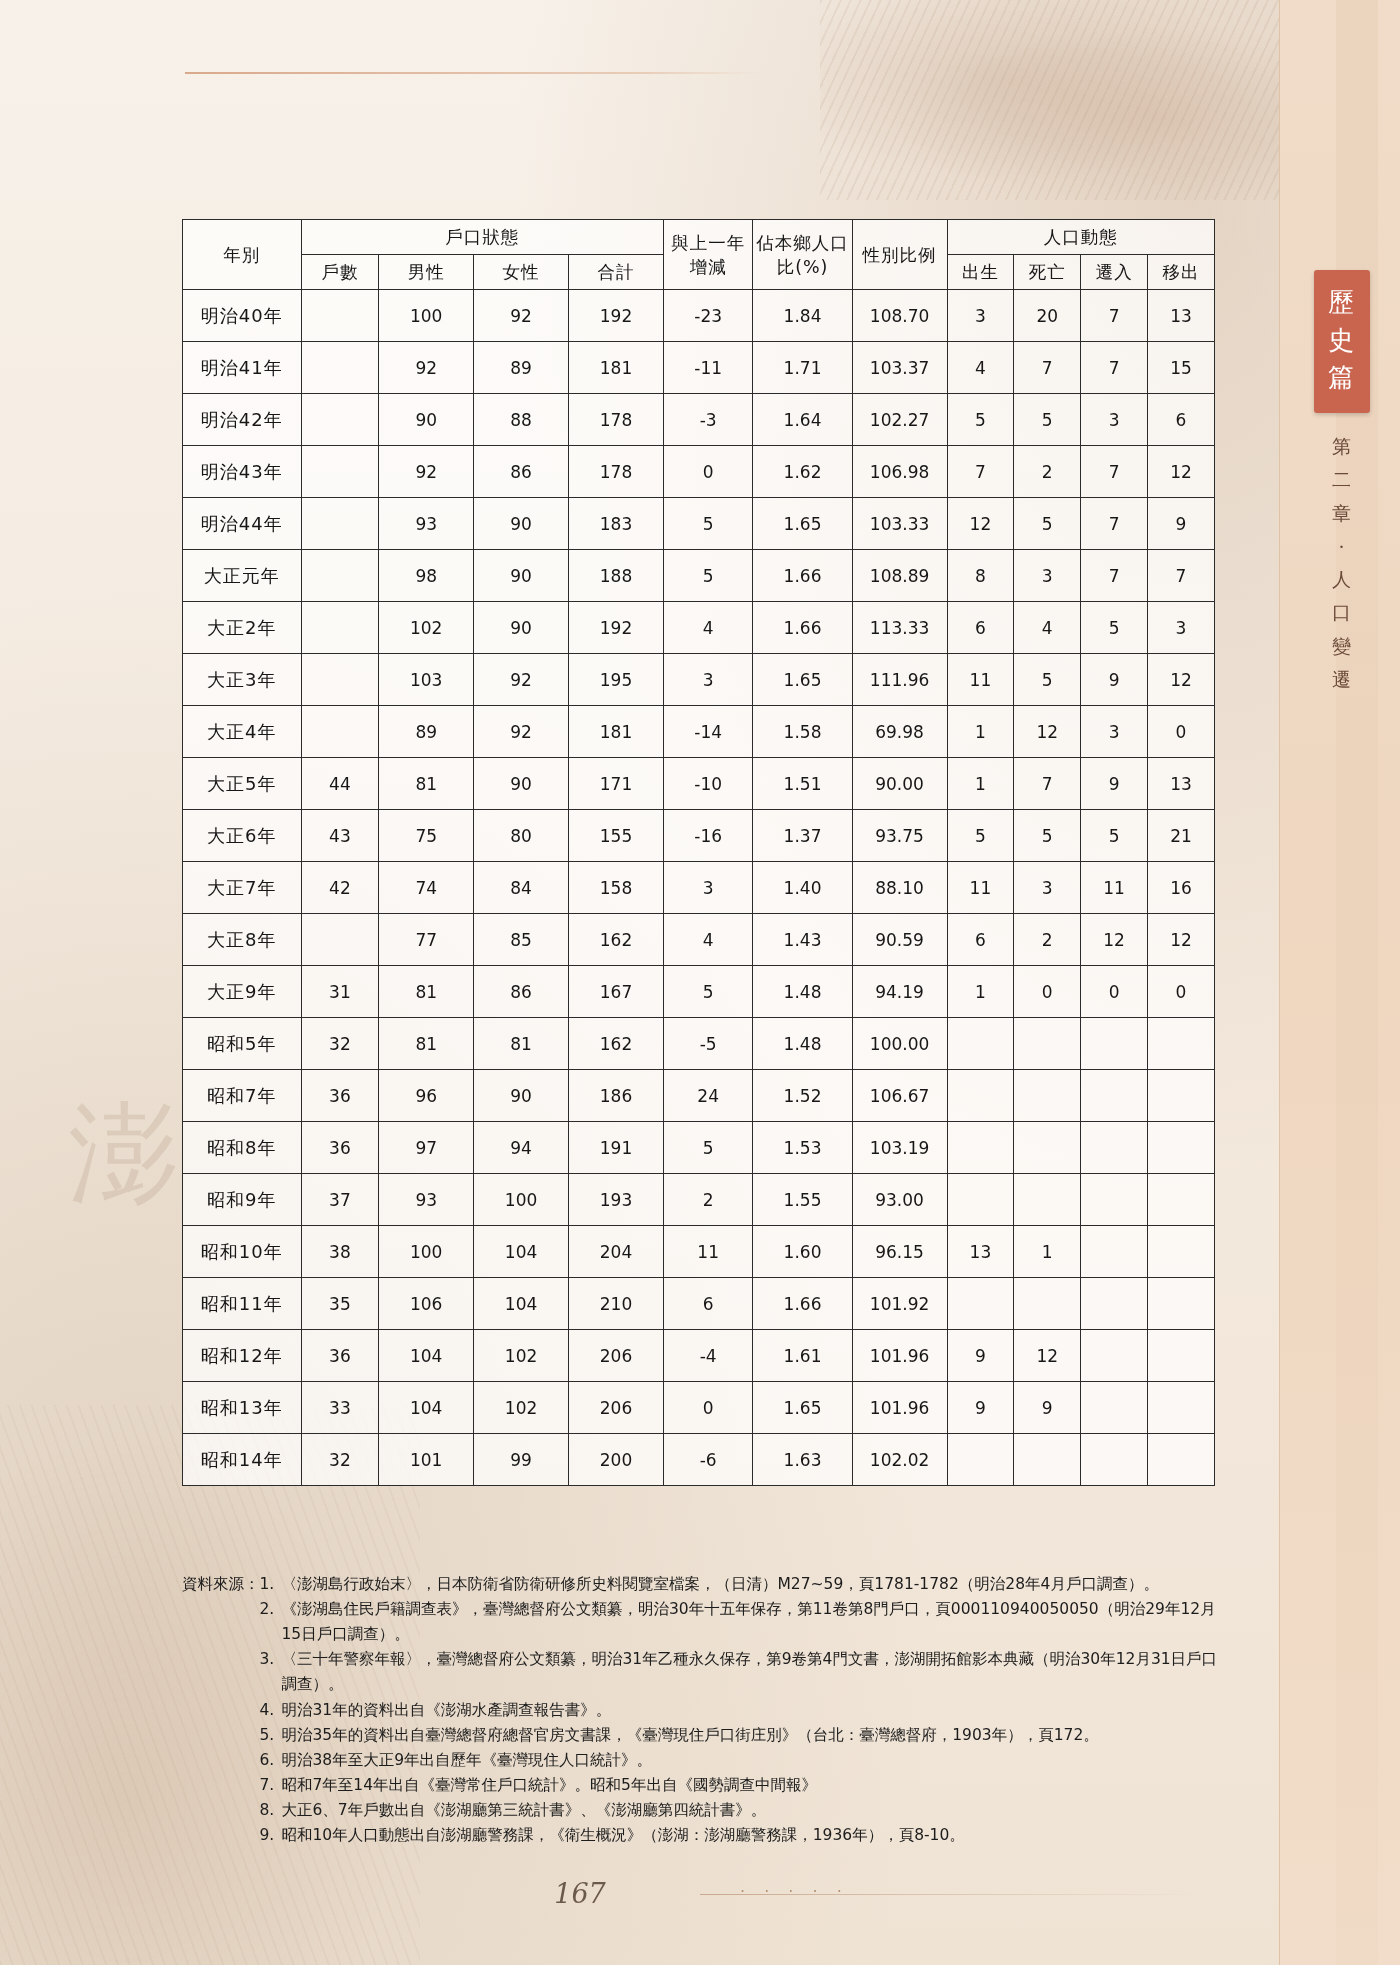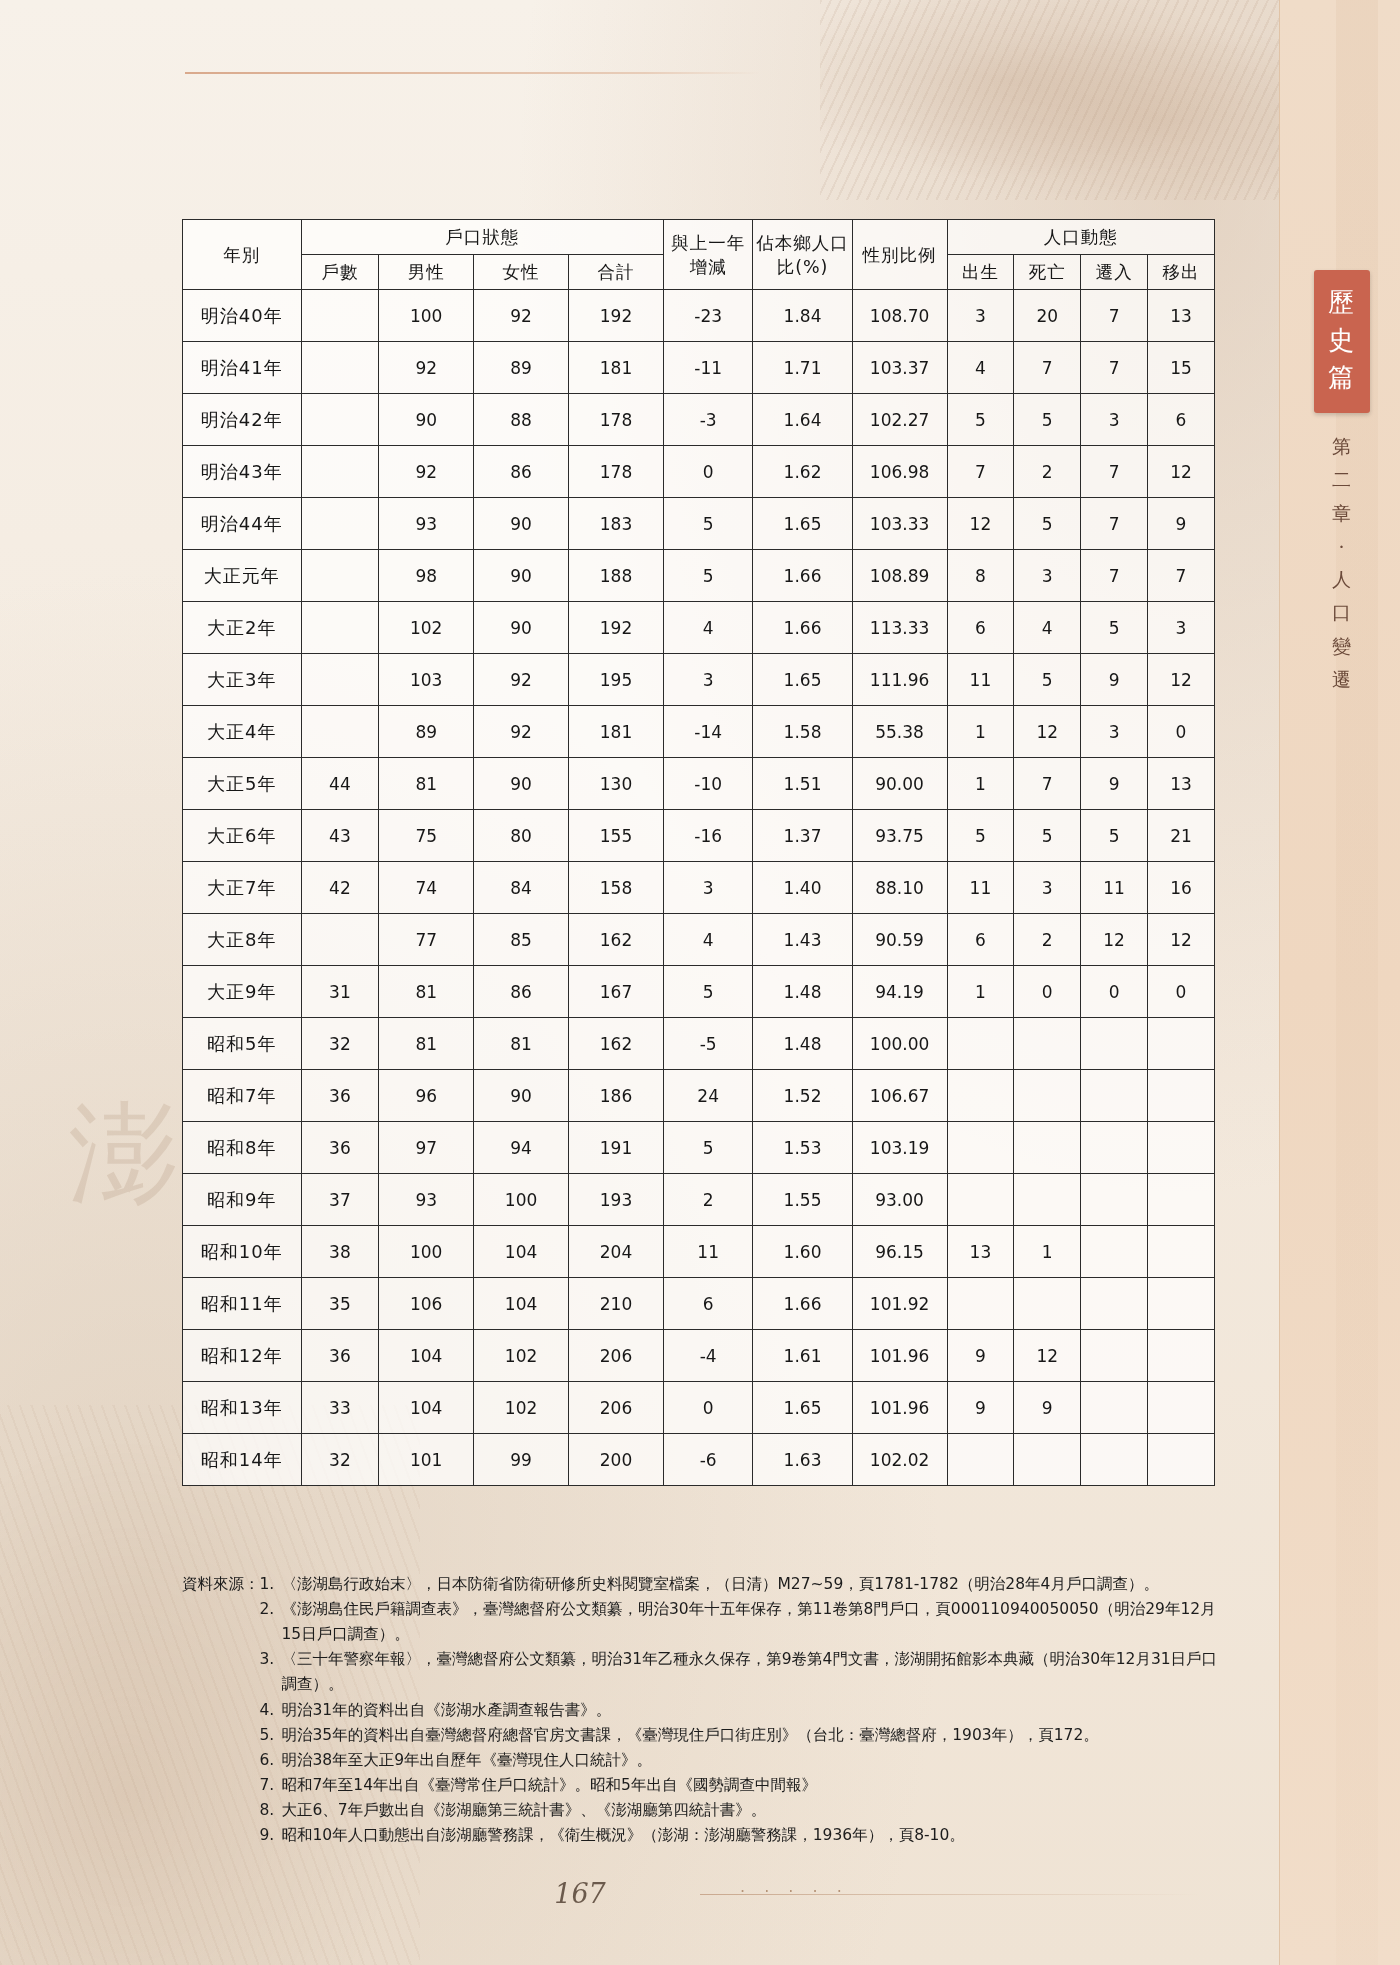--- a/index.html
+++ b/index.html
@@ -335,32 +335,32 @@
           <td>12</td>
         </tr>
         <tr>
           <td class="year">大正4年</td>
           <td></td>
           <td>89</td>
           <td>92</td>
           <td>181</td>
           <td>-14</td>
           <td>1.58</td>
-          <td>55.38</td>
+          <td>69.98</td>
           <td>1</td>
           <td>12</td>
           <td>3</td>
           <td>0</td>
         </tr>
         <tr>
           <td class="year">大正5年</td>
           <td>44</td>
           <td>81</td>
           <td>90</td>
-          <td>130</td>
+          <td>171</td>
           <td>-10</td>
           <td>1.51</td>
           <td>90.00</td>
           <td>1</td>
           <td>7</td>
           <td>9</td>
           <td>13</td>
         </tr>
         <tr>
           <td class="year">大正6年</td>

